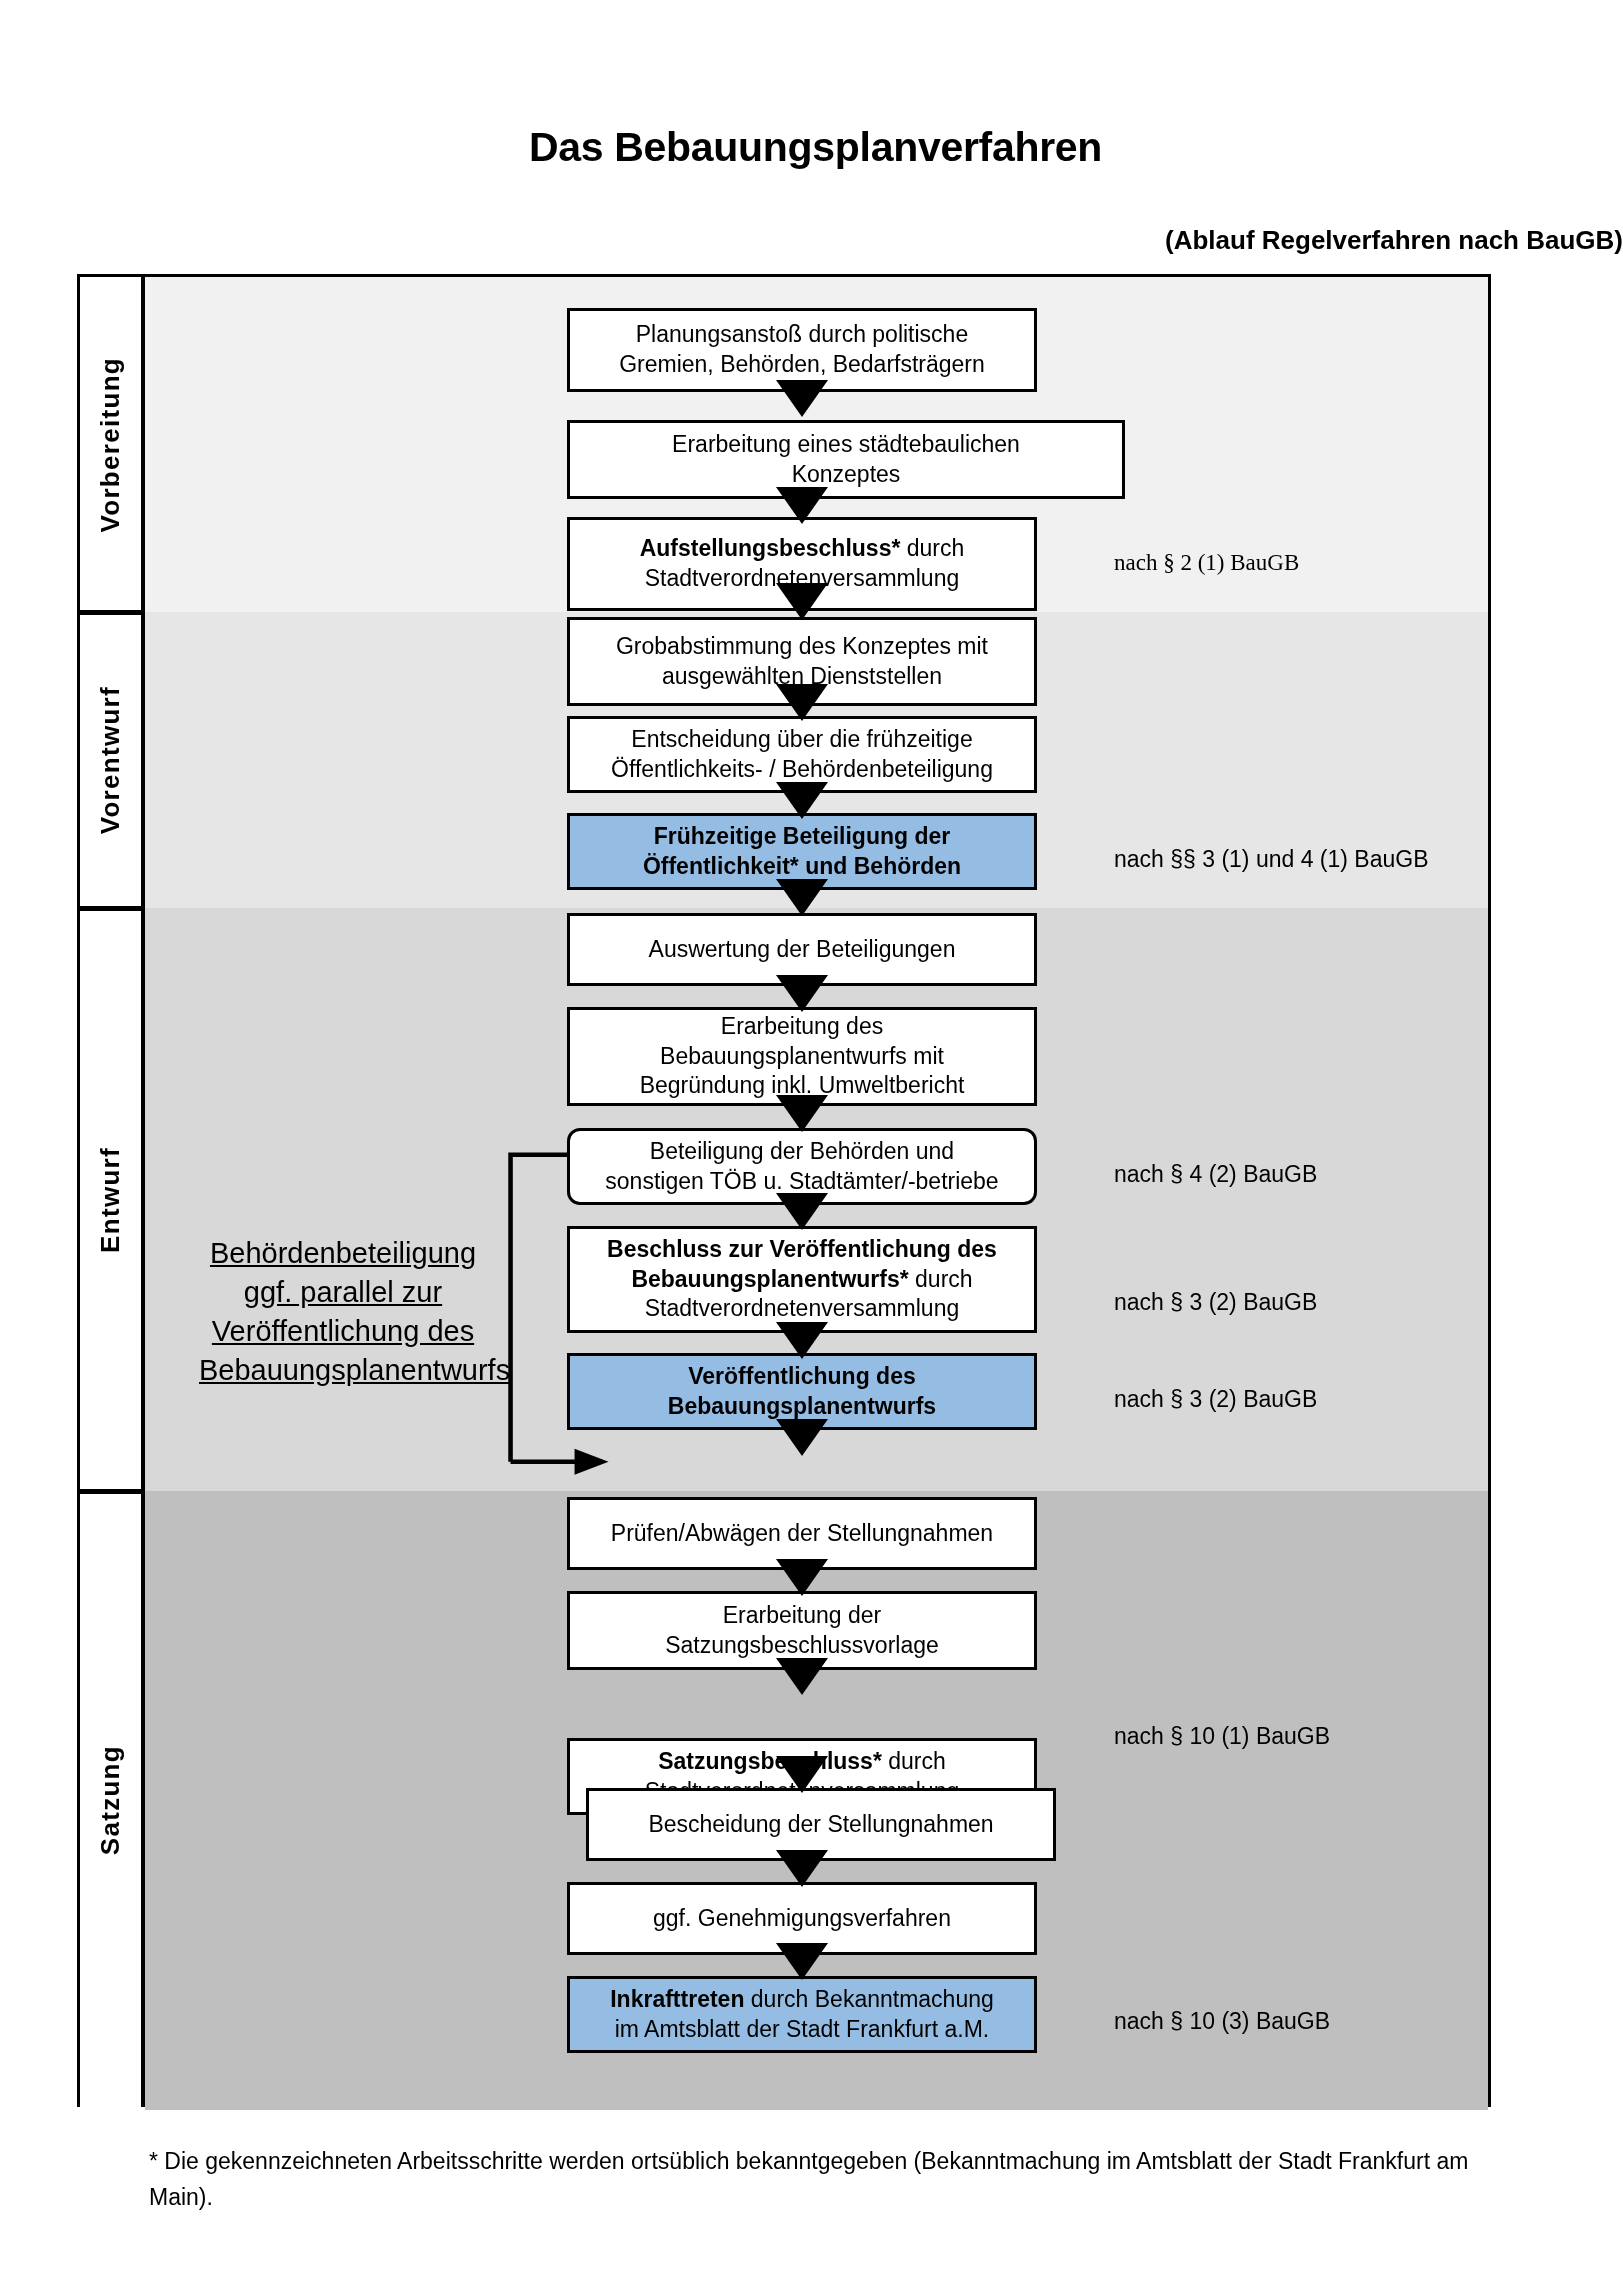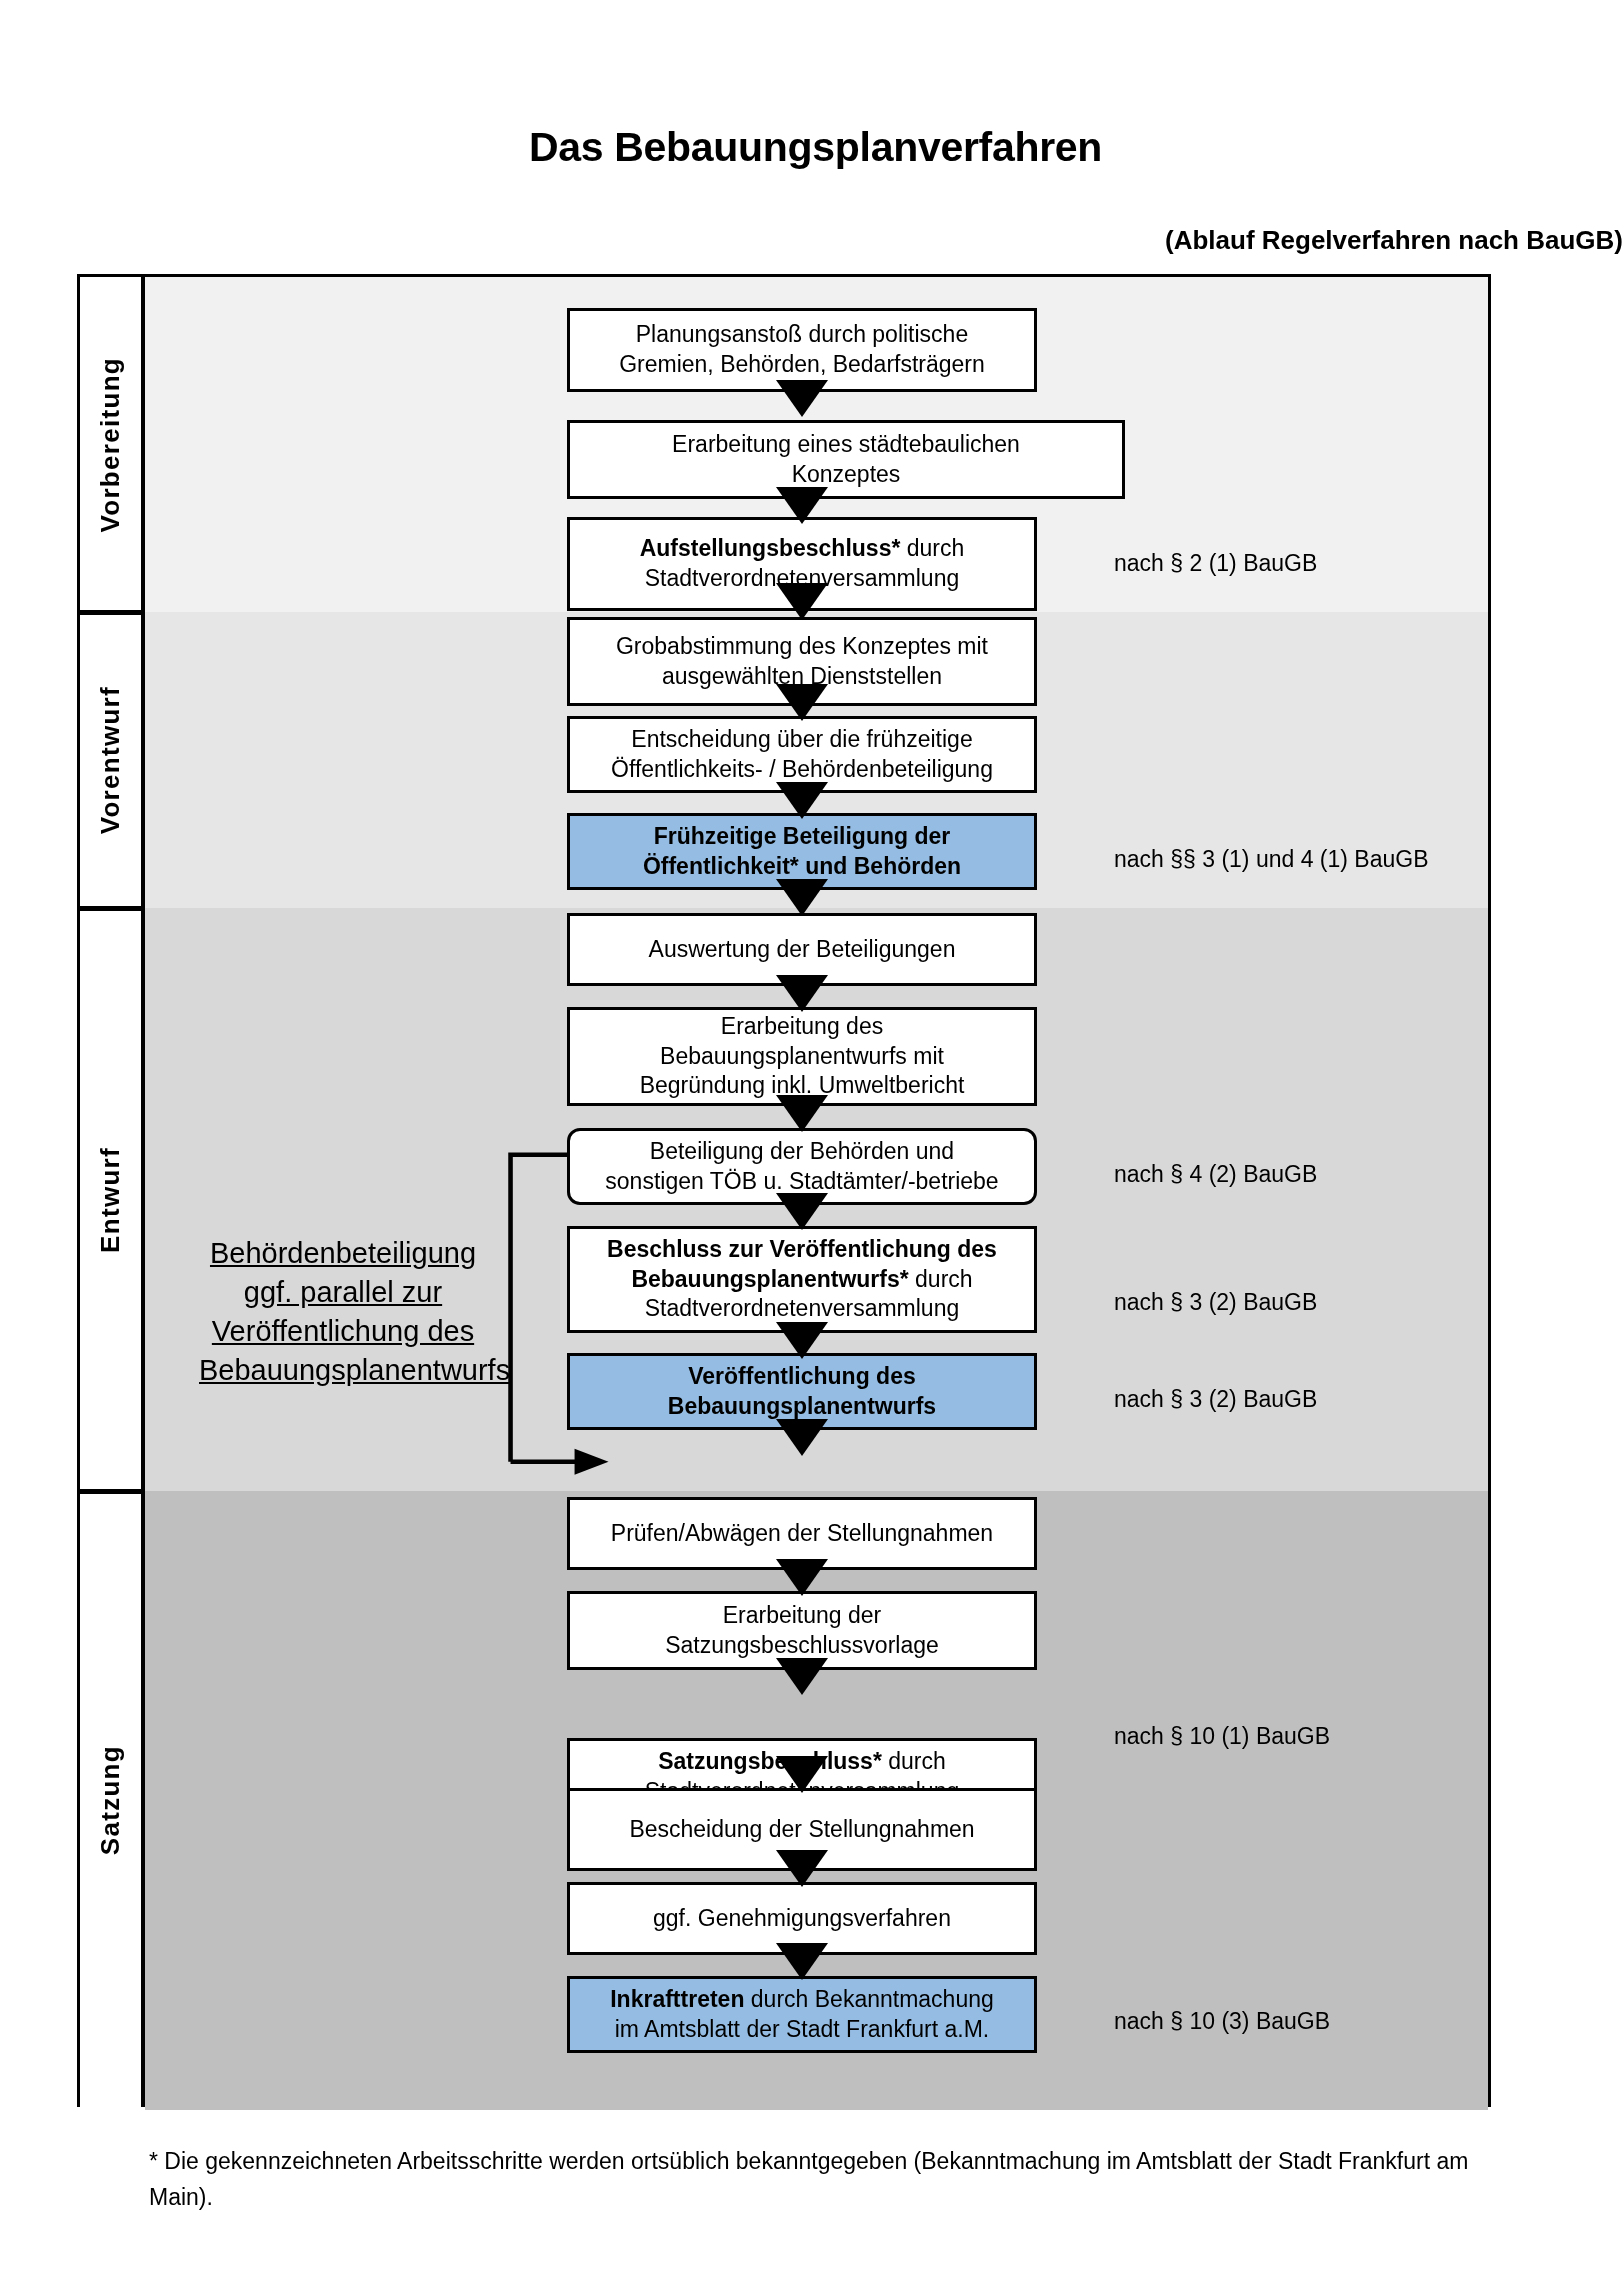--- a/index.html
+++ b/index.html
@@ -270,21 +270,21 @@
           <span class="ln">Erarbeitung der</span>
           <span class="ln">Satzungsbeschlussvorlage</span>
         </div>
       </div>
       <div class="fbox" style="left: 487px; width: 470px; top: 1413px; height: 77px; margin-top: 48px;">
         <div>
           <span class="ln"><b>Satzungsbeschluss*</b> durch</span>
           <span class="ln">Stadtverordnetenversammlung</span>
         </div>
       </div>
-      <div class="fbox" style="left: 487px; width: 470px; top: 1511px; height: 83px;">
+      <div class="fbox" style="left: 506px; width: 470px; top: 1511px; height: 73px;">
         <div>
           <span class="ln">Bescheidung der Stellungnahmen</span>
         </div>
       </div>
       <div class="fbox" style="left: 487px; width: 470px; top: 1605px; height: 73px;">
         <div>
           <span class="ln">ggf. Genehmigungsverfahren</span>
         </div>
       </div>
       <div class="fbox blue" style="left: 487px; width: 470px; top: 1699px; height: 77px;">
@@ -302,21 +302,21 @@
       <div class="arrow" style="left: 696px; top: 698px;"></div>
       <div class="arrow" style="left: 696px; top: 818px;"></div>
       <div class="arrow" style="left: 696px; top: 916px;"></div>
       <div class="arrow" style="left: 696px; top: 1045px;"></div>
       <div class="arrow" style="left: 696px; top: 1142px;"></div>
       <div class="arrow" style="left: 696px; top: 1282px;"></div>
       <div class="arrow" style="left: 696px; top: 1381px;"></div>
       <div class="arrow" style="left: 696px; top: 1479px;"></div>
       <div class="arrow" style="left: 696px; top: 1573px;"></div>
       <div class="arrow" style="left: 696px; top: 1666px;"></div>
-      <div class="ref" style="left: 1034px; top: 273px;">nach § 2 (1) BauGB</div>
+      <div class="ref" style="left: 1034px; top: 273px; font-family: Liberation Serif, serif;">nach § 2 (1) BauGB</div>
       <div class="ref" style="left: 1034px; top: 569px;">nach §§ 3 (1) und 4 (1) BauGB</div>
       <div class="ref" style="left: 1034px; top: 884px;">nach § 4 (2) BauGB</div>
       <div class="ref" style="left: 1034px; top: 1012px;">nach § 3 (2) BauGB</div>
       <div class="ref" style="left: 1034px; top: 1109px;">nach § 3 (2) BauGB</div>
       <div class="ref" style="left: 1034px; top: 1446px;">nach § 10 (1) BauGB</div>
       <div class="ref" style="left: 1034px; top: 1731px;">nach § 10 (3) BauGB</div>
       <div class="sidenote" style="left: 119px; width: 288px; top: 957px;">
         <div>Behördenbeteiligung</div>
         <div>ggf. parallel zur</div>
         <div>Veröffentlichung des</div>

